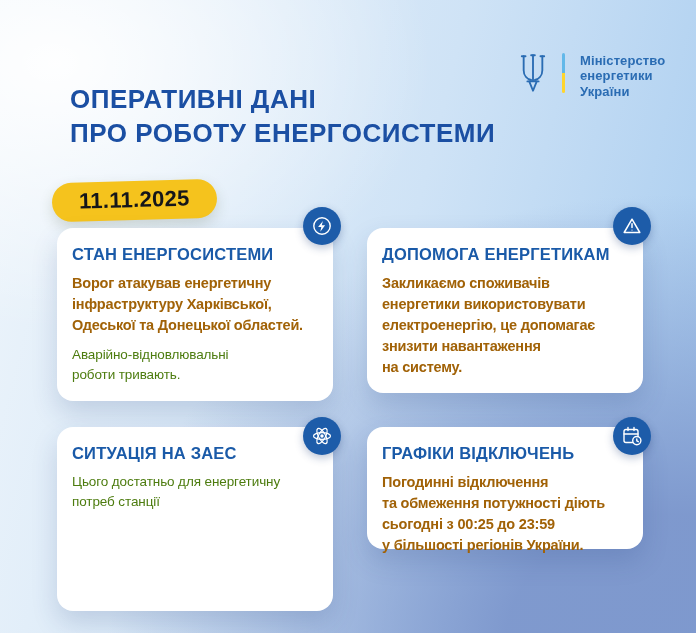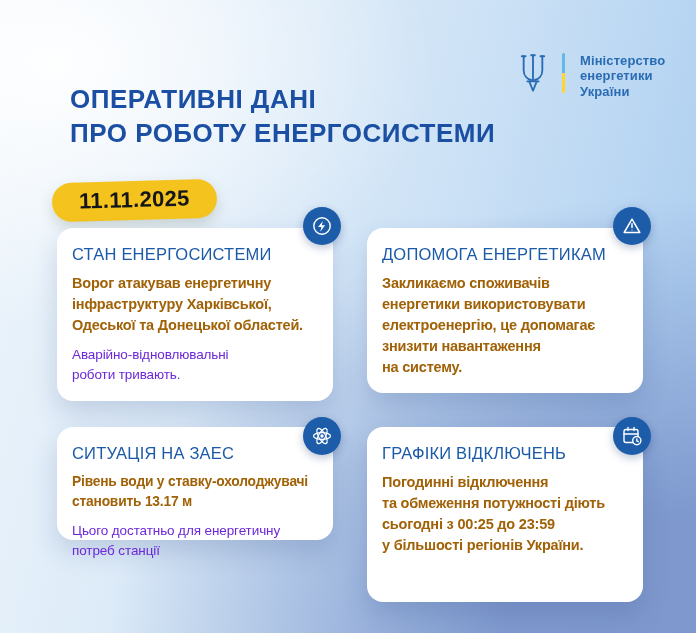--- a/index.html
+++ b/index.html
@@ -42,27 +42,27 @@
   }
 
   
   .card{
     position:absolute;background:#ffffff;border-radius:16px;
     box-sizing:border-box;padding:17px 8px 12px 15px;
     box-shadow:0 12px 26px rgba(38,66,128,.18);
   }
   .card--status {left:57px;  top:228px; width:276px; height:173px;}
   .card--help   {left:367px; top:228px; width:276px; height:165px;}
-  .card--znpp   {left:57px;  top:427px; width:276px; height:113px;}
-  .card--outage {left:367px; top:427px; width:276px; height:175px;}
+  .card--znpp   {left:57px;  top:427px; width:276px; height:184px;}
+  .card--outage {left:367px; top:427px; width:276px; height:122px;}
 
-  .card-heading{margin:0 0 9px;color:#1a5aa8;font-size:16.5px;font-weight:normal;letter-spacing:.2px;}
+  .card-heading{margin:0 0 9px;color:#1a5aa8;font-size:16.5px;font-weight:bold;letter-spacing:.2px;}
   .card-main{margin:0 0 9px;color:#a16207;font-size:14.5px;font-weight:bold;line-height:1.45;letter-spacing:-.2px;white-space:pre-line;}
   .card--znpp .card-main{font-size:13.8px;}
-  .card-secondary{margin:0;color:#6d28d9;font-size:13.5px;line-height:1.5;letter-spacing:-.1px;white-space:pre-line;}
+  .card-secondary{margin:0;color:#4d7c0f;font-size:13.5px;line-height:1.5;letter-spacing:-.1px;white-space:pre-line;}
 
   .card-icon{
     position:absolute;width:38px;height:38px;border-radius:50%;
     background:#1d5ca9;display:flex;align-items:center;justify-content:center;
     box-shadow:0 3px 8px rgba(25,55,115,.3);
   }
   .icon-row1{top:-21px;right:-8px;}
   .icon-row2{top:-10px;right:-8px;}
   .card-icon svg{display:block;}
 </style>
@@ -130,22 +130,20 @@
   <div class="card card--znpp">
     <span class="card-icon icon-row2">
       <svg width="24" height="24" viewBox="0 0 24 24" fill="none" stroke="#fff" stroke-width="1.2">
         <ellipse cx="12" cy="12" rx="8.5" ry="3.4"></ellipse>
         <ellipse cx="12" cy="12" rx="8.5" ry="3.4" transform="rotate(60 12 12)"></ellipse>
         <ellipse cx="12" cy="12" rx="8.5" ry="3.4" transform="rotate(120 12 12)"></ellipse>
         <circle cx="12" cy="12" r="1.7" fill="#fff" stroke="none"></circle>
       </svg>
     </span>
     <h2 class="card-heading">СИТУАЦІЯ НА ЗАЕС</h2>
-    <p class="card-main">Рівень води у ставку-охолоджувачі
-становить 13.17 м</p>
     <p class="card-secondary">Цього достатньо для енергетичну
 потреб станції</p>
   </div>
 
   <div class="card card--outage">
     <span class="card-icon icon-row2">
       <svg width="24" height="24" viewBox="0 0 24 24" fill="none" stroke="#fff" stroke-width="1.4" stroke-linecap="round">
         <rect x="4" y="5.5" width="14" height="13" rx="2"></rect>
         <path d="M4 10h14"></path>
         <path d="M8 3.5v3M14 3.5v3"></path>

